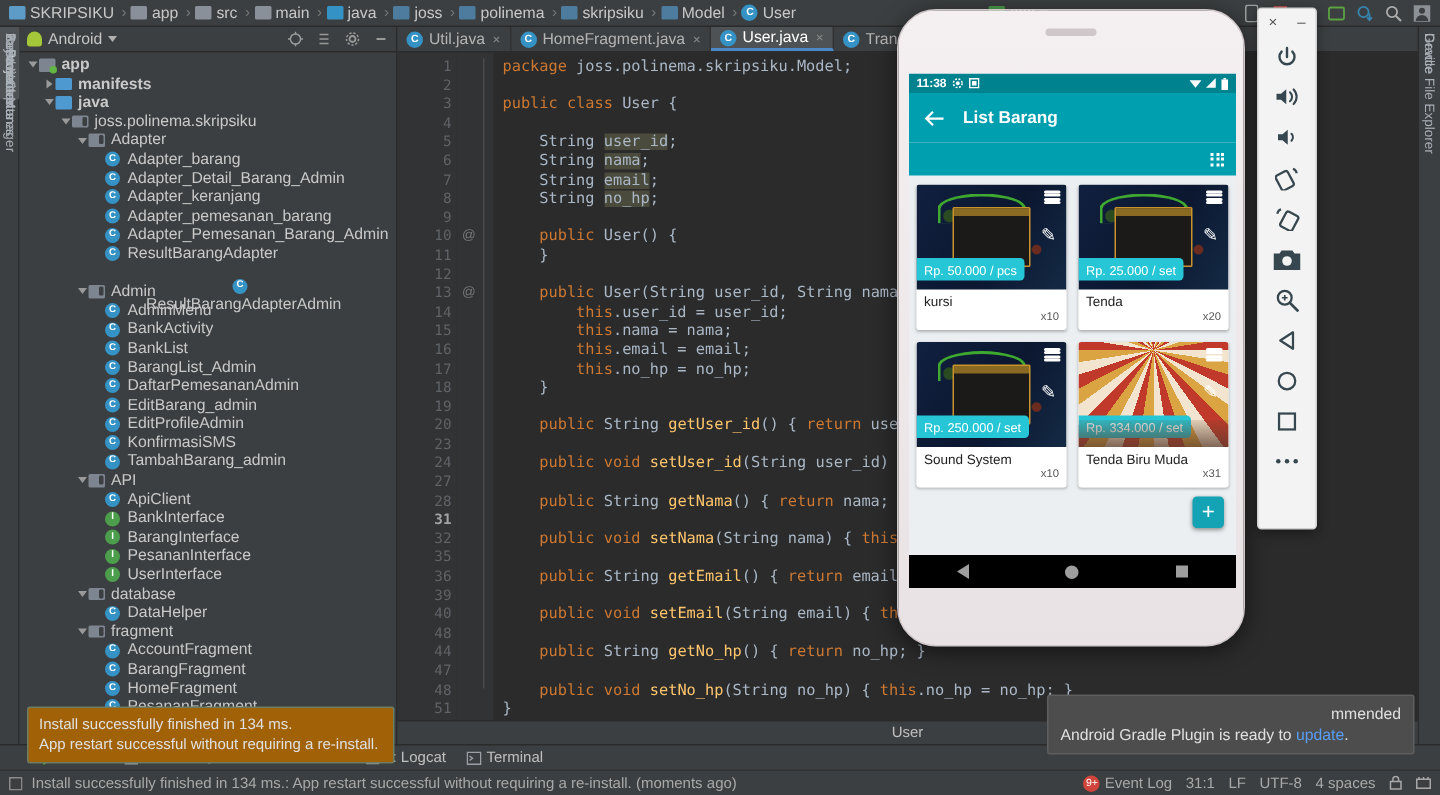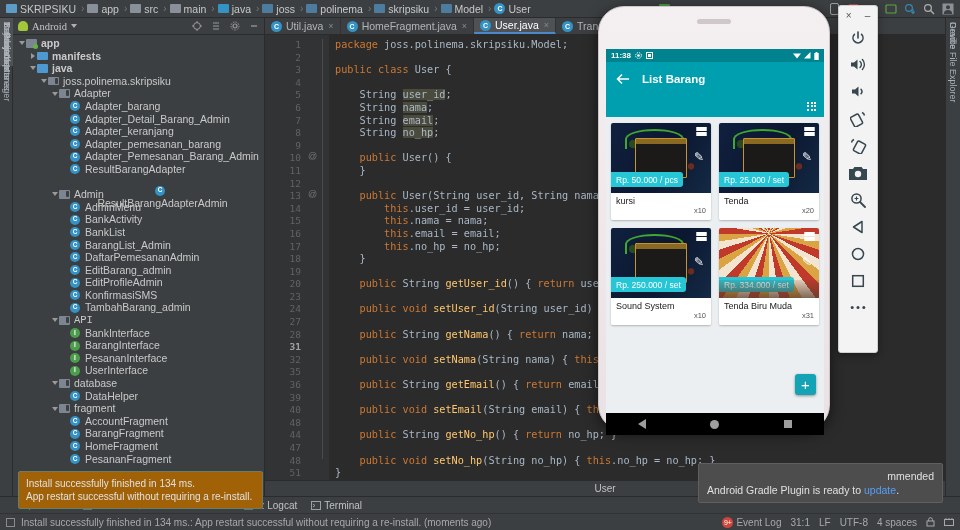--- a/index.html
+++ b/index.html
@@ -55,21 +55,21 @@
     font-size:9px; color:#a9b0b8; white-space:nowrap; padding:4px 2px;
   }
 
   
   .projpane {
     position:absolute; left:13px; top:18px; width:252px; height:480px;
     background:#3c3f41; border-right:1px solid #2b2b2b; overflow:hidden;
   }
   .pp-head {
     height:17px; display:flex; align-items:center; gap:4px;
-    padding:0 5px; border-bottom:1px solid #2b2b2b;font-family:Liberation Serif, serif;
+    padding:0 5px; border-bottom:1px solid #2b2b2b;
   }
   .droid { width:10px;height:10px;border-radius:50% 50% 2px 2px; background:#a4c639; }
   .pp-title { font-size:10.5px; color:#c5c5c5; }
   .caret-d { width:0;height:0;border-left:3.5px solid transparent;border-right:3.5px solid transparent;border-top:4px solid #b0b0b0;}
   .pp-tools { margin-left:auto; display:flex; gap:9px; align-items:center; opacity:.8;}
   .tree { padding-top:2px; font-size:10.5px; line-height:12.6px; color:#c9c9c9; }
   .node { display:flex; align-items:center; height:12.6px; white-space:nowrap; }
   .arrow { width:9px; flex:0 0 9px; display:flex; align-items:center; justify-content:center; }
   .arrow .tri-d { width:0;height:0;border-left:3px solid transparent;border-right:3px solid transparent;border-top:4px solid #9a9a9a; }
   .arrow .tri-r { width:0;height:0;border-top:3px solid transparent;border-bottom:3px solid transparent;border-left:4px solid #9a9a9a; }
@@ -136,21 +136,21 @@
   
   .emu {
     position:absolute; left:598px; top:6px; width:232px; height:425px;
     background:linear-gradient(180deg,#f4eff0 0%,#e9e2e4 100%);
     border-radius:26px; z-index:10;
     box-shadow:0 3px 14px rgba(0,0,0,.55);
     border:1px solid #cfc6c8;
   }
   .emu-speaker { position:absolute; left:50%; top:12px; transform:translateX(-50%); width:34px;height:5px;border-radius:3px;background:#cfc7c9;}
   .emu-screen {
-    position:absolute; left:7px; top:42px; width:218px; height:386px;
+    position:absolute; left:7px; top:42px; width:218px; height:343px;
     background:#eceff1; overflow:hidden;
   }
   .sysbar {
     height:13px; background:#00838f; display:flex; align-items:center; padding:0 5px; gap:4px;
     color:#fff; font-size:8px; font-weight:bold;
   }
   .sys-right { margin-left:auto; display:flex; align-items:center; gap:3px;}
   .appbar { height:33px; background:#009faf; display:flex; align-items:center; padding:0 10px; gap:12px; color:#fff; }
   .appbar-title { font-size:11.5px; font-weight:bold; }
   .appbar2 { height:22px; background:#009faf; display:flex; align-items:center; justify-content:flex-end; padding:0 8px;}
@@ -522,28 +522,35 @@
         </span>
         <span>KonfirmasiSMS</span>
       </div>
       <div class="node" style="padding-left: 48px;">
         <span class="arrow"></span>
         <span class="nico">
           <span class="cls">C</span>
         </span>
         <span>TambahBarang_admin</span>
       </div>
-      <div class="node" style="padding-left: 37px; font-family: Liberation Mono, monospace;">
+      <div class="node" style="padding-left: 37px;">
         <span class="arrow">
           <span class="tri-d"></span>
         </span>
         <span class="nico">
           <span class="fold pkg"></span>
         </span>
         <span>API</span>
+      </div>
+      <div class="node" style="padding-left: 48px;">
+        <span class="arrow"></span>
+        <span class="nico">
+          <span class="cls">C</span>
+        </span>
+        <span>ApiClient</span>
       </div>
       <div class="node" style="padding-left: 48px;">
         <span class="arrow"></span>
         <span class="nico">
           <span class="iface">I</span>
         </span>
         <span>BankInterface</span>
       </div>
       <div class="node" style="padding-left: 48px;">
         <span class="arrow"></span>

